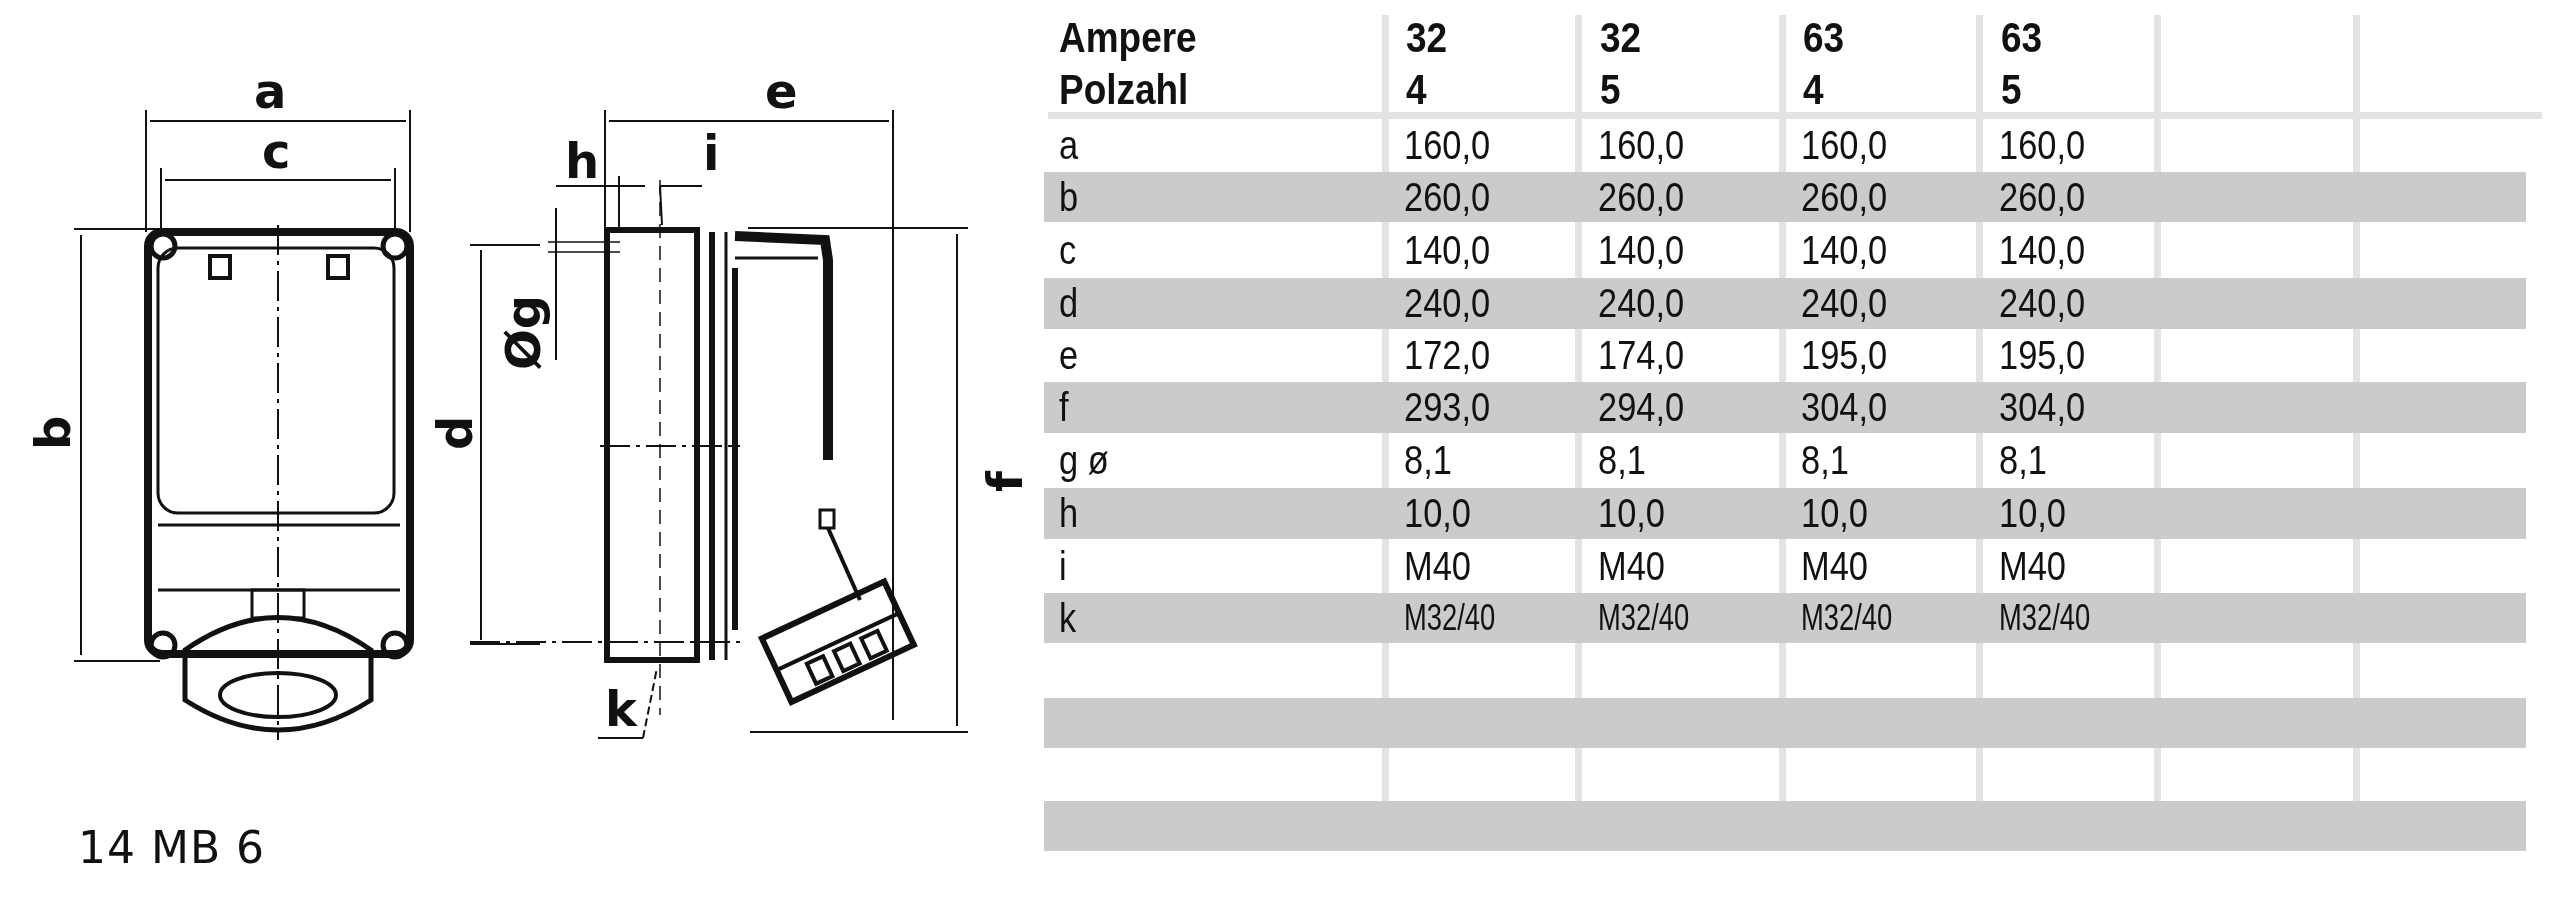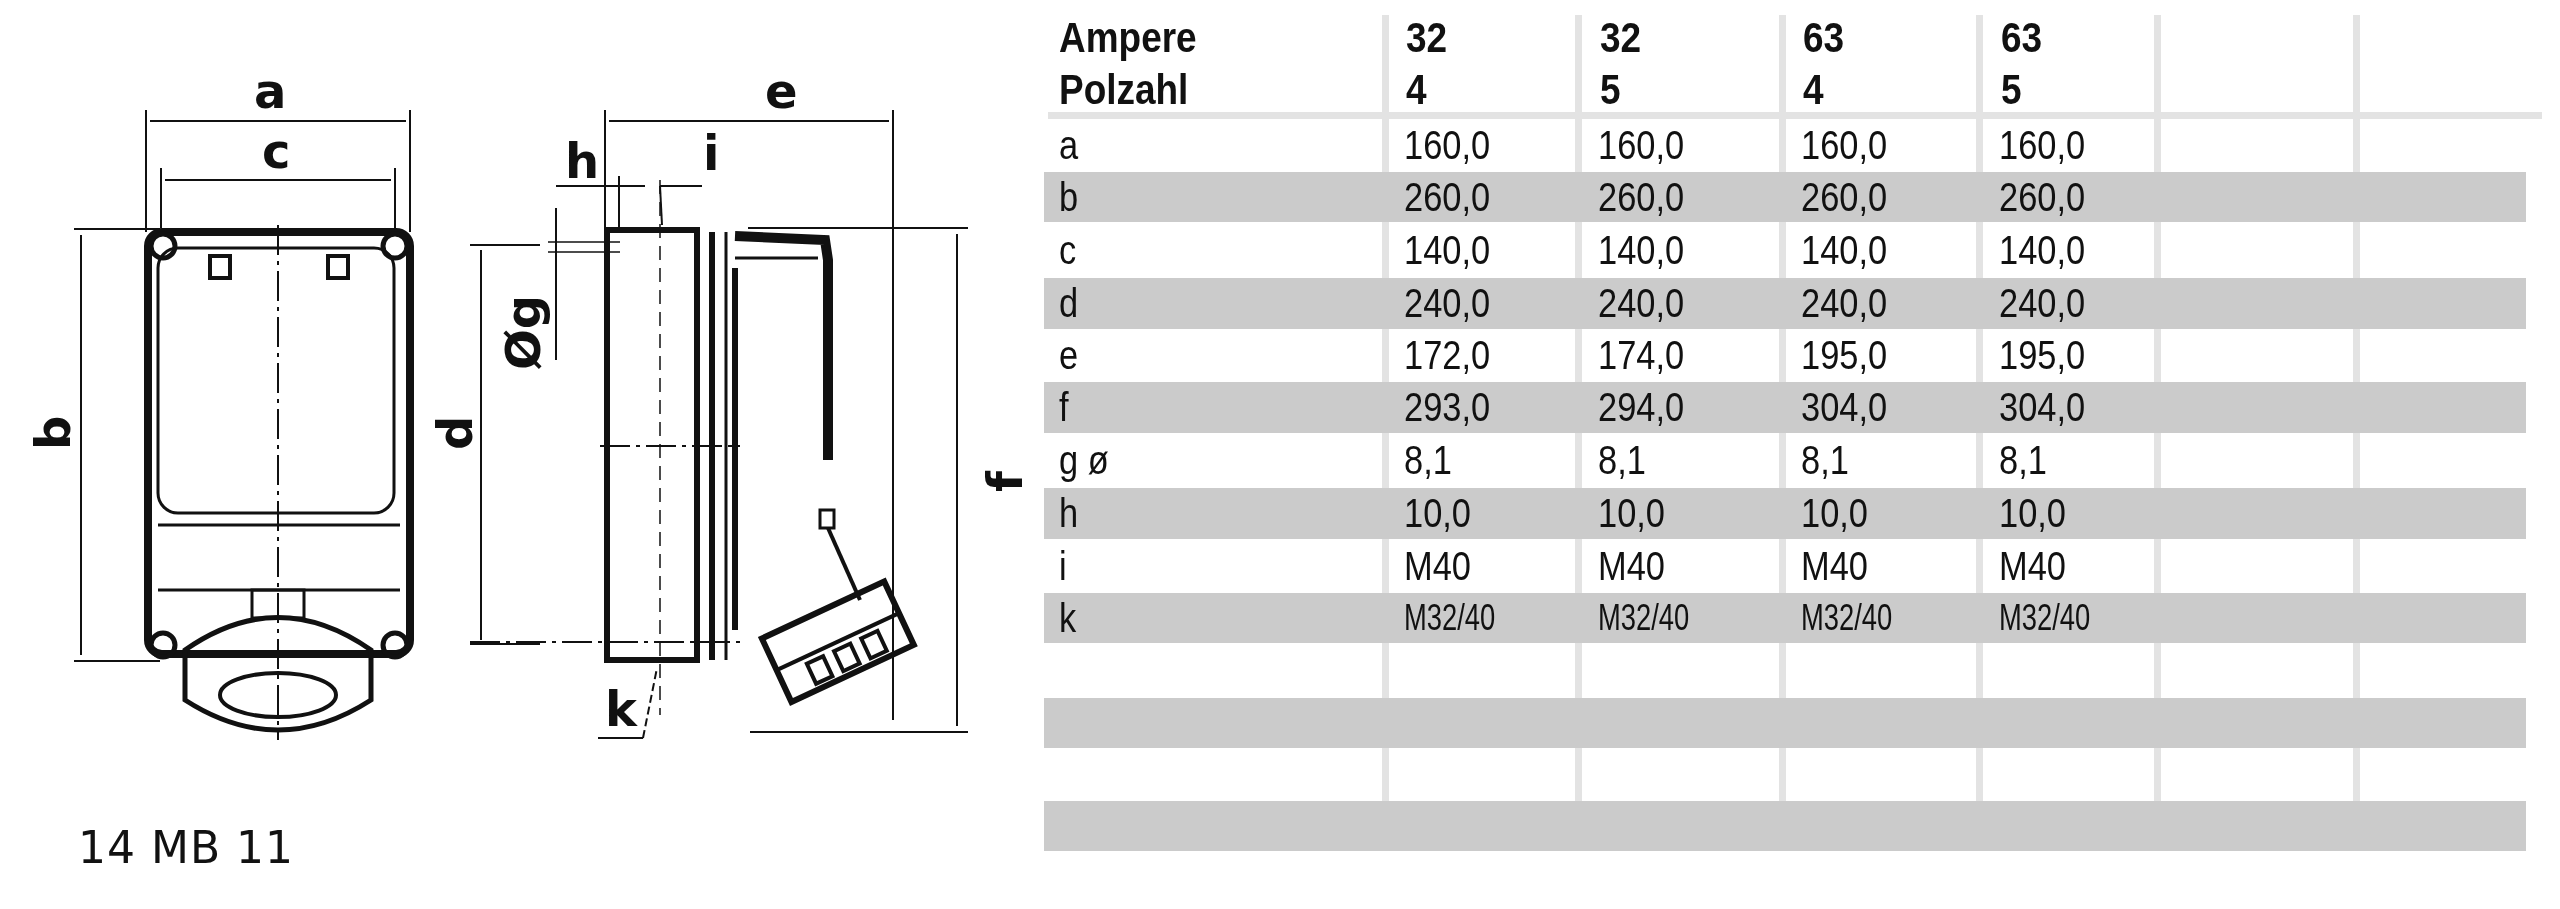--- a/index.html
+++ b/index.html
@@ -122,21 +122,21 @@
       <line x1="643" y1="738" x2="657" y2="668" stroke-width="2" stroke-dasharray="8 4"></line>
     </g>
 
     <text x="765" y="108" font-size="48" font-weight="bold" fill="#111" stroke="none" font-family="'DejaVu Sans', sans-serif">e</text>
     <text x="565" y="178" font-size="48" font-weight="bold" fill="#111" stroke="none" font-family="'DejaVu Sans', sans-serif">h</text>
     <text x="703" y="170" font-size="48" font-weight="bold" fill="#111" stroke="none" font-family="'DejaVu Sans', sans-serif">i</text>
     <text x="0" y="0" font-size="48" font-weight="bold" fill="#111" stroke="none" transform="translate(540,370) rotate(-90)" font-family="'DejaVu Sans', sans-serif">Øg</text>
     <text x="0" y="0" font-size="48" font-weight="bold" fill="#111" stroke="none" transform="translate(1022,492) rotate(-90)" font-family="'DejaVu Sans', sans-serif">f</text>
     <text x="605" y="726" font-size="48" font-weight="bold" fill="#111" stroke="none" font-family="'DejaVu Sans', sans-serif">k</text>
   </svg>
-  <div class="model-code">14 MB 11</div>
+  <div class="model-code">14 MB 6</div>
 </div>
 
 <div id="spec-table">
 
   <div class="vline" style="left:338px; top:15px; height:830px;"></div>
   <div class="vline" style="left:531px; top:15px; height:830px;"></div>
   <div class="vline" style="left:735px; top:15px; height:830px;"></div>
   <div class="vline" style="left:932px; top:15px; height:830px;"></div>
   <div class="vline" style="left:1110px; top:15px; height:830px;"></div>
   <div class="vline" style="left:1309px; top:15px; height:830px;"></div>

